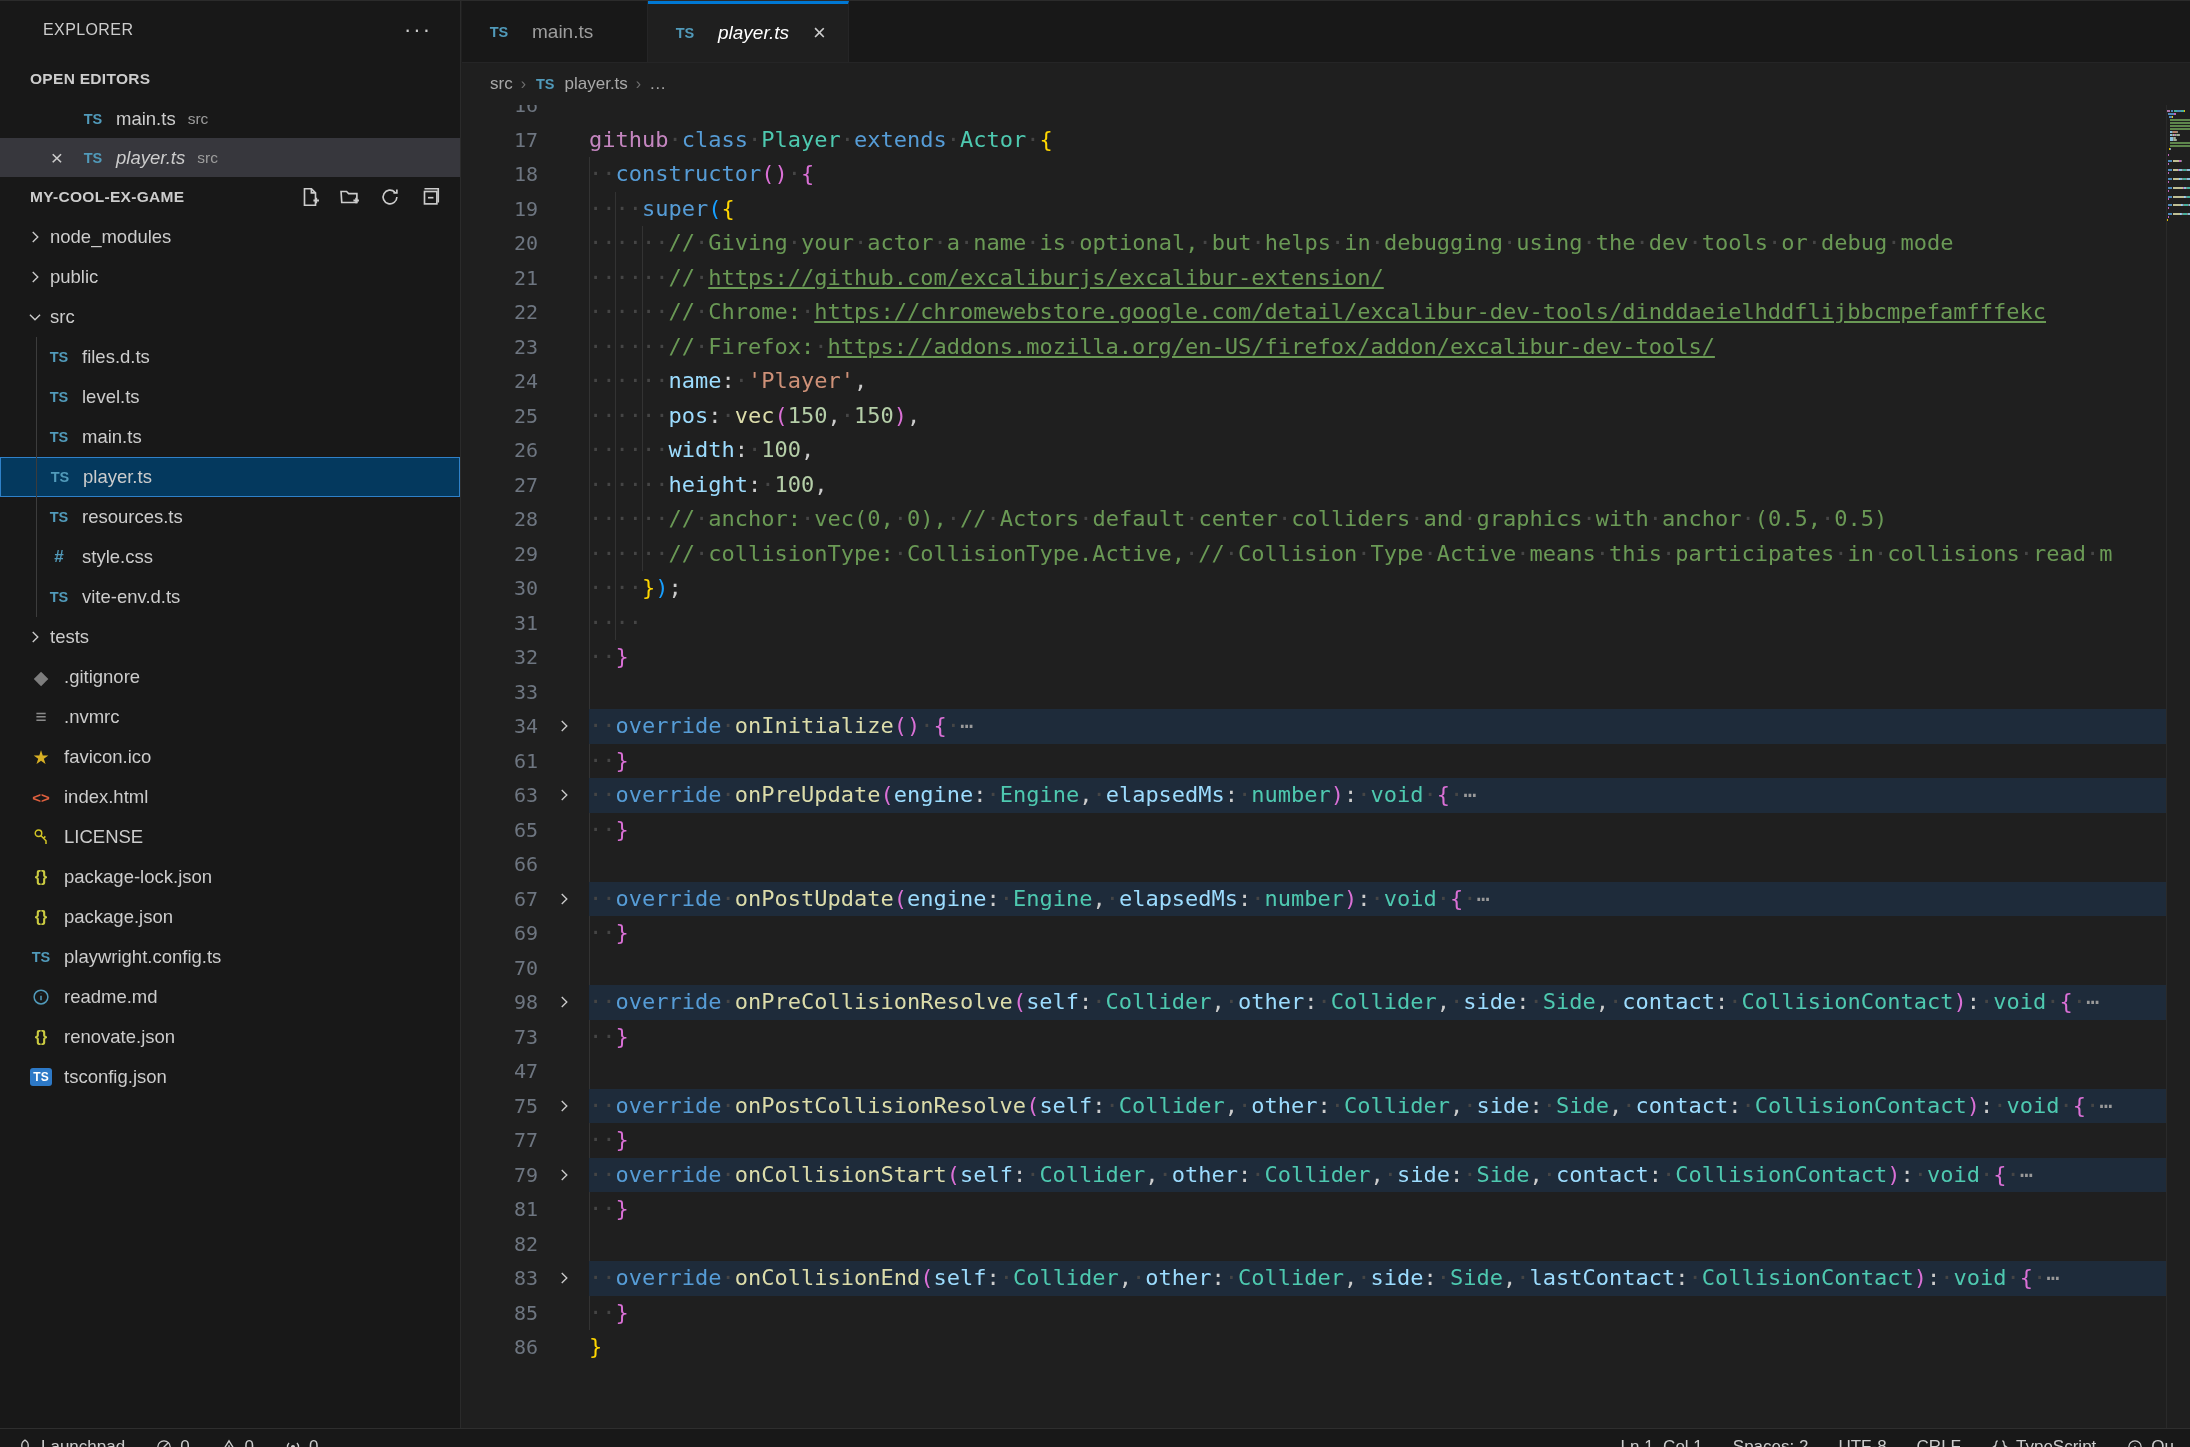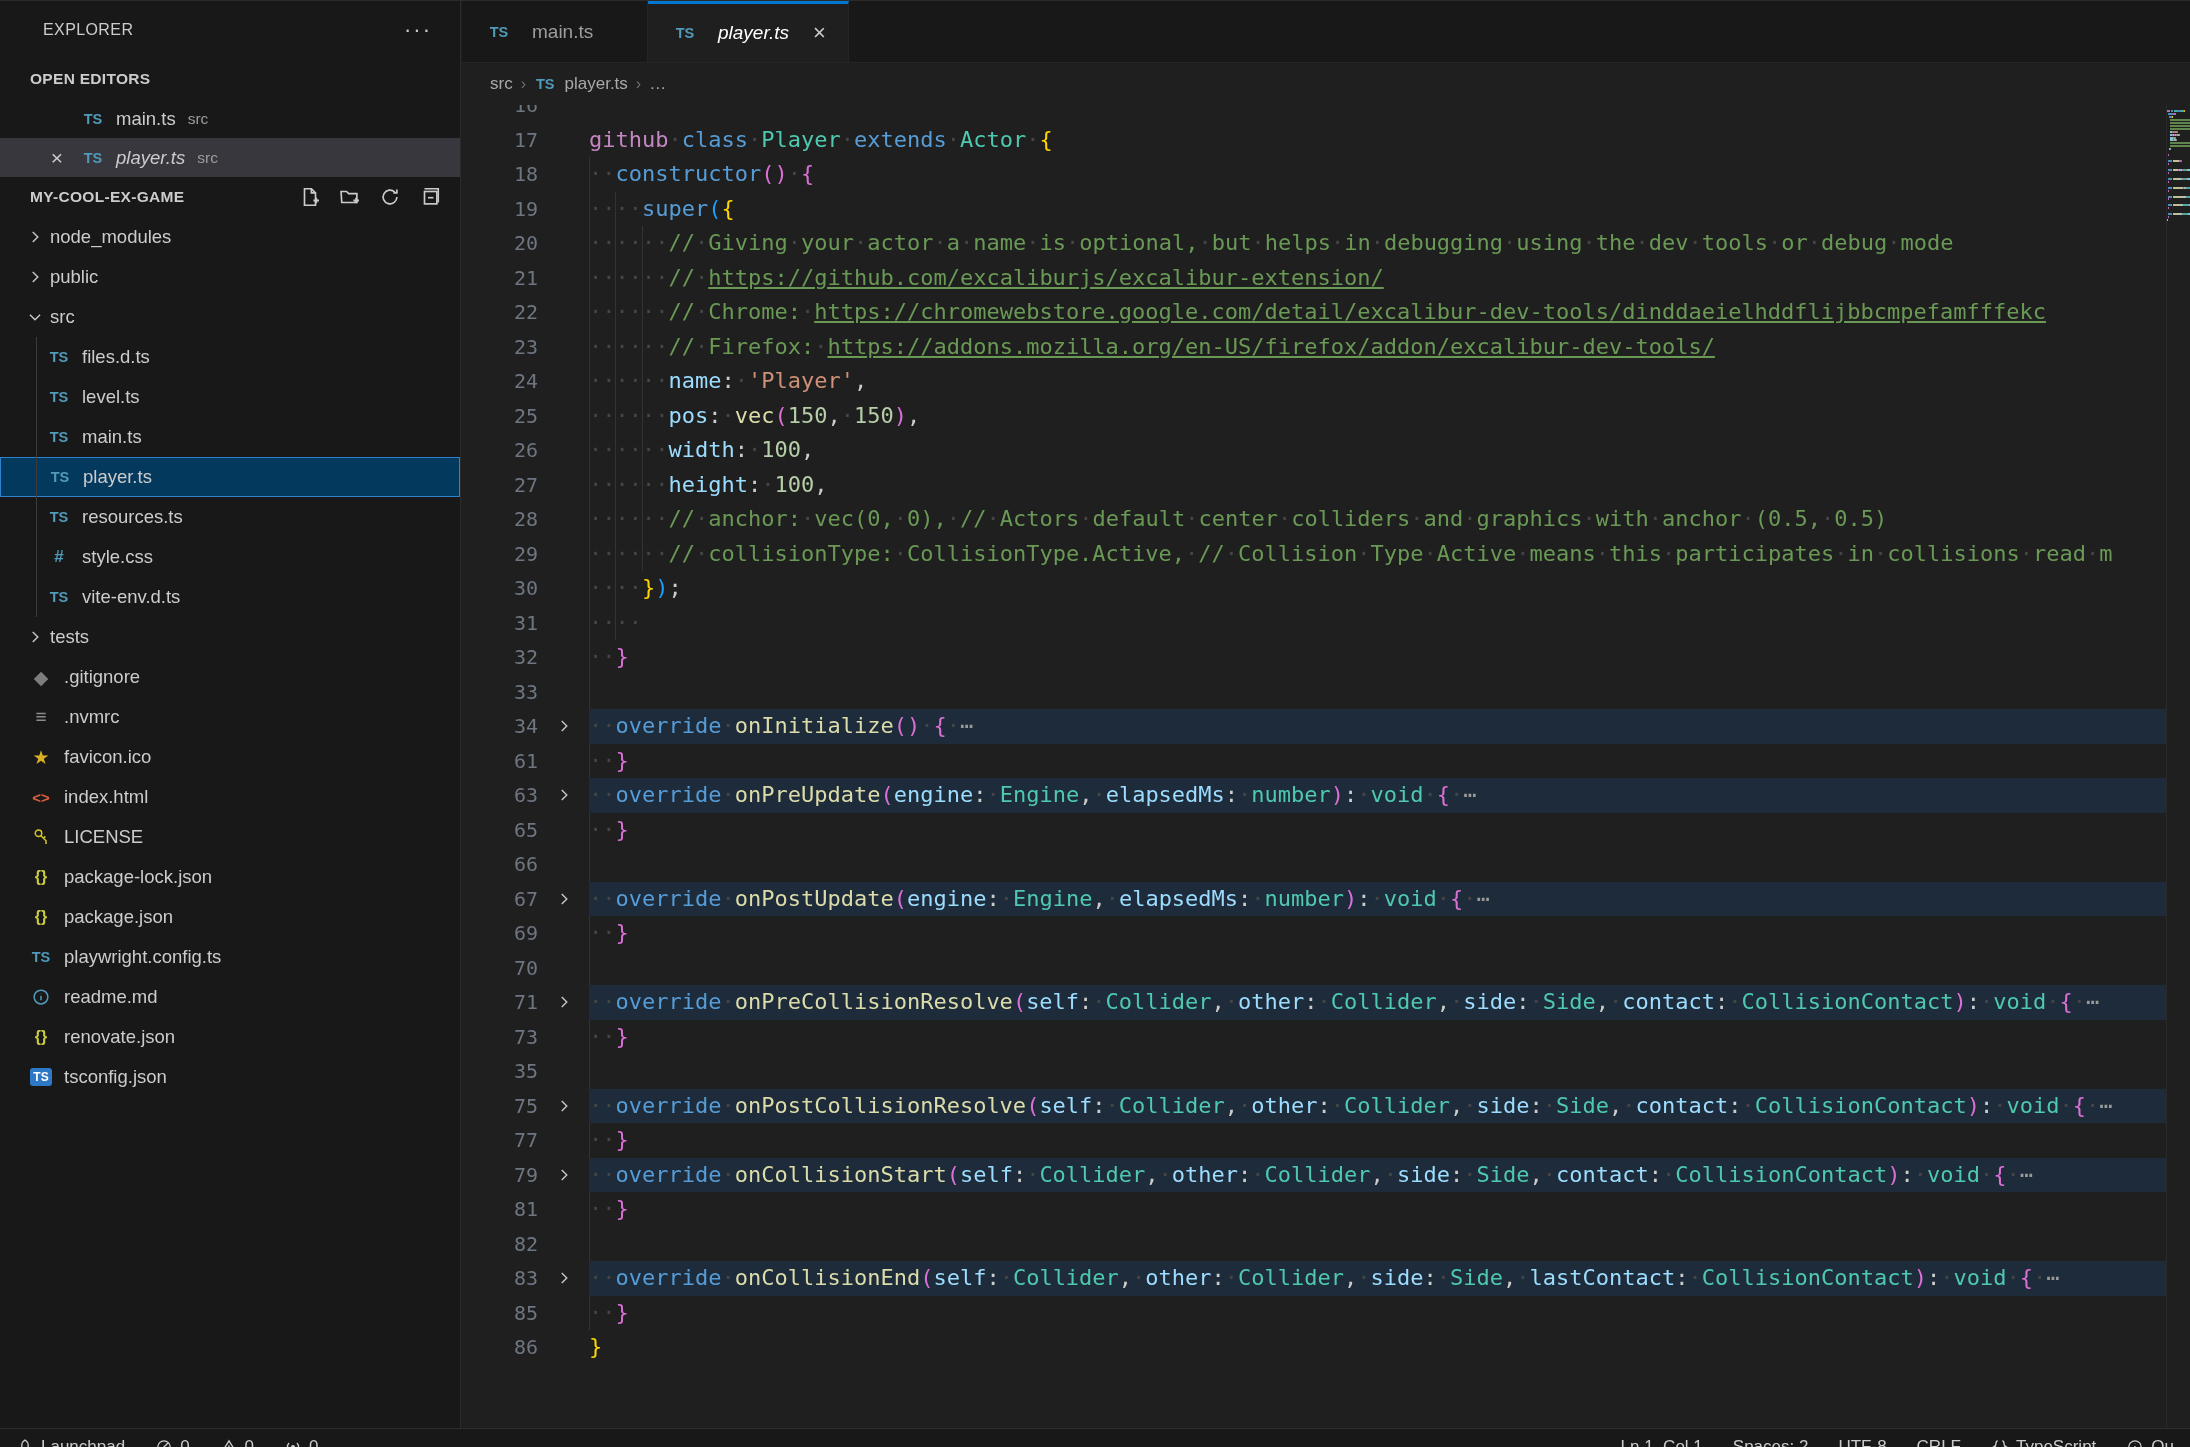--- a/index.html
+++ b/index.html
@@ -470,39 +470,39 @@
           </div>
           <div class="crow">
             <div class="gut">
               <span class="lno">70</span>
               <span class="fold"></span>
             </div>
             <div class="cc"><span class="guide" style="left:0ch"></span></div>
           </div>
           <div class="crow">
             <div class="gut">
-              <span class="lno">71</span>
+              <span class="lno">98</span>
               <span class="fold">
                 <svg class="ic" width="18" height="18" viewBox="0 0 16 16" fill="none" stroke="#cccccc" stroke-width="1.2">
                   <path d="M6 3.5l4.5 4.5L6 12.5"></path>
                 </svg>
               </span>
             </div>
             <div class="cc hl"><span class="ws">·</span><span class="ws">·</span><span class="tk-k">override</span><span class="ws">·</span><span class="tk-f">onPreCollisionResolve</span><span class="tk-b2">(</span><span class="tk-v">self</span><span class="tk-p">:<span class="ws">·</span></span><span class="tk-t">Collider</span><span class="tk-p">,<span class="ws">·</span></span><span class="tk-v">other</span><span class="tk-p">:<span class="ws">·</span></span><span class="tk-t">Collider</span><span class="tk-p">,<span class="ws">·</span></span><span class="tk-v">side</span><span class="tk-p">:<span class="ws">·</span></span><span class="tk-t">Side</span><span class="tk-p">,<span class="ws">·</span></span><span class="tk-v">contact</span><span class="tk-p">:<span class="ws">·</span></span><span class="tk-t">CollisionContact</span><span class="tk-b2">)</span><span class="tk-p">:<span class="ws">·</span></span><span class="tk-t">void</span><span class="ws">·</span><span class="tk-b2">{</span><span class="ws">·</span><span class="tk-e">⋯</span></div>
           </div>
           <div class="crow">
             <div class="gut">
               <span class="lno">73</span>
               <span class="fold"></span>
             </div>
             <div class="cc"><span class="guide" style="left:0ch"></span><span class="ws">·</span><span class="ws">·</span><span class="tk-b2">}</span></div>
           </div>
           <div class="crow">
             <div class="gut">
-              <span class="lno">35</span>
+              <span class="lno">47</span>
               <span class="fold"></span>
             </div>
             <div class="cc"><span class="guide" style="left:0ch"></span></div>
           </div>
           <div class="crow">
             <div class="gut">
               <span class="lno">75</span>
               <span class="fold">
                 <svg class="ic" width="18" height="18" viewBox="0 0 16 16" fill="none" stroke="#cccccc" stroke-width="1.2">
                   <path d="M6 3.5l4.5 4.5L6 12.5"></path>

